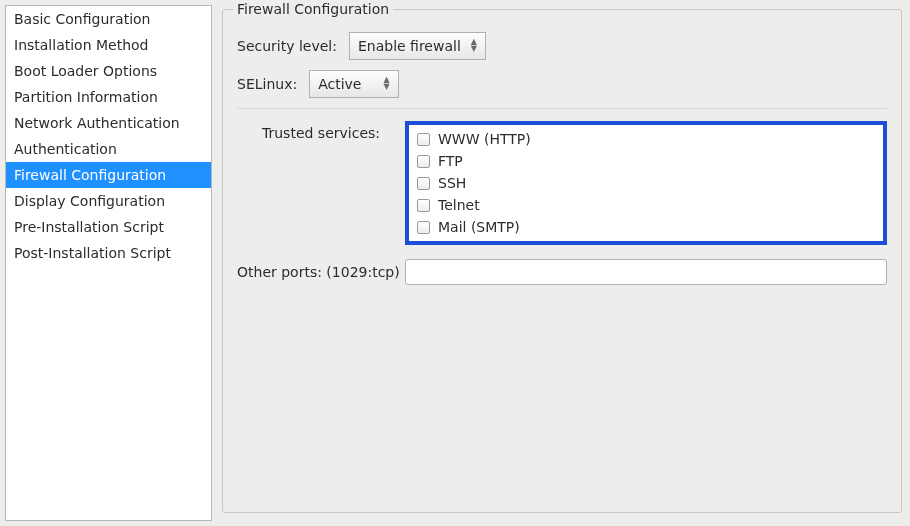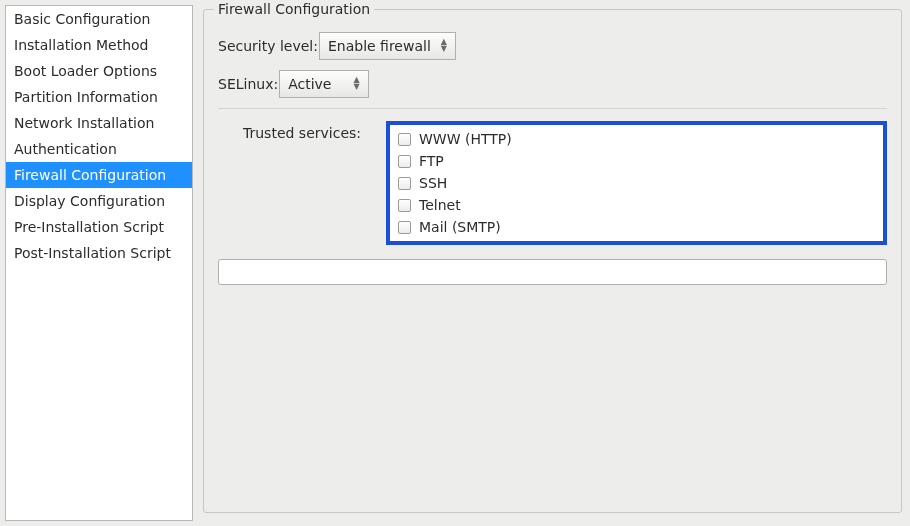--- a/index.html
+++ b/index.html
@@ -14,21 +14,21 @@
     overflow: hidden;
   }
   .app {
     display: flex;
     width: 910px;
     height: 526px;
   }
 
   
   .sidebar {
-    width: 188px;
+    width: 207px;
     margin: 5px 0 5px 5px;
     background: #ffffff;
     border: 1px solid #b8b8b8;
     box-sizing: border-box;
     overflow: hidden;
   }
   .sidebar-item {
     padding: 5px 8px;
     line-height: 16px;
     cursor: pointer;
@@ -64,21 +64,21 @@
     font-size: 14px;
     color: #2c2c2c;
   }
 
   .row {
     display: flex;
     align-items: center;
     margin-bottom: 10px;
   }
   .row label.fld {
-    margin-right: 1px;
+    margin-right: 12px;
   }
 
   .combo {
     display: inline-flex;
     align-items: center;
     justify-content: space-between;
     border: 1px solid #b0b0ae;
     border-radius: 0;
     background: linear-gradient(#fdfdfc, #e7e7e5);
     height: 28px;
@@ -158,21 +158,21 @@
 </head>
 <body>
 
 <div class="app">
 
   <div class="sidebar">
     <div class="sidebar-item">Basic Configuration</div>
     <div class="sidebar-item">Installation Method</div>
     <div class="sidebar-item">Boot Loader Options</div>
     <div class="sidebar-item">Partition Information</div>
-    <div class="sidebar-item">Network Installation</div>
+    <div class="sidebar-item">Network Authentication</div>
     <div class="sidebar-item">Authentication</div>
     <div class="sidebar-item selected">Firewall Configuration</div>
     <div class="sidebar-item">Display Configuration</div>
     <div class="sidebar-item">Pre-Installation Script</div>
     <div class="sidebar-item">Post-Installation Script</div>
   </div>
 
   <div class="main">
     <div class="groupbox">
       <div class="group-title">Firewall Configuration</div>
@@ -221,19 +221,20 @@
             <span>Telnet</span>
           </div>
           <div class="svc">
             <span class="cb"></span>
             <span>Mail (SMTP)</span>
           </div>
         </div>
       </div>
 
       <div class="ports-row">
+        <div class="ports-label">Other ports: (1029:tcp)</div>
         <input class="text-input" type="text" value="" style="">
       </div>
 
     </div>
   </div>
 
 </div>
 
 </body></html>

